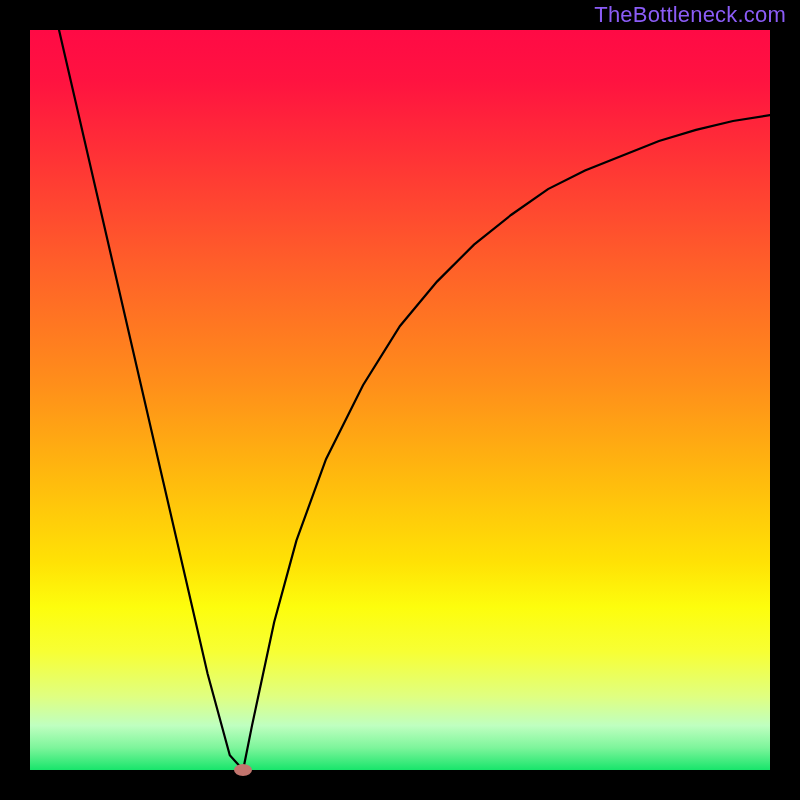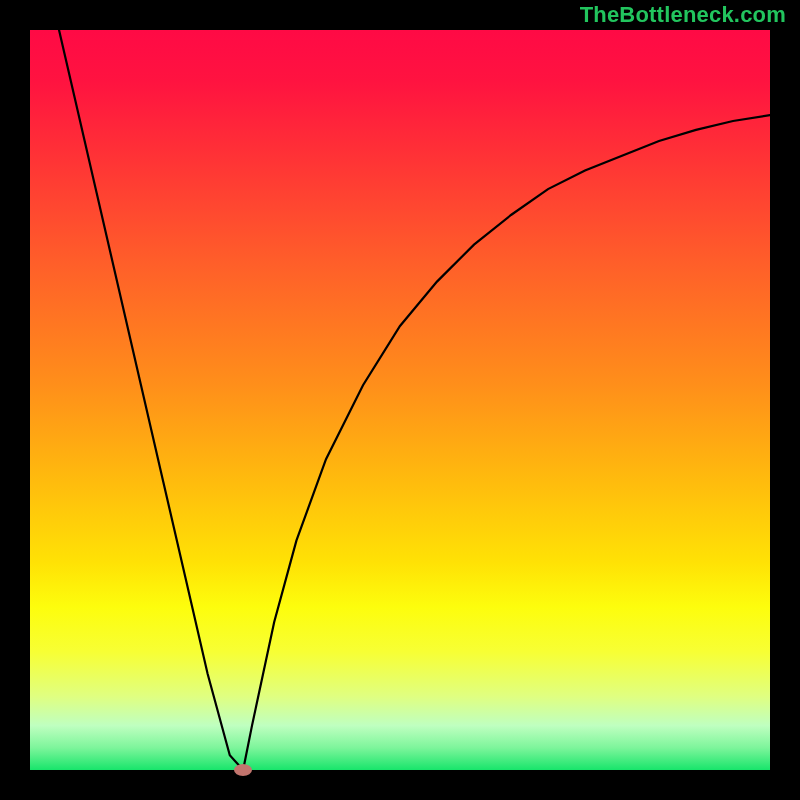--- a/index.html
+++ b/index.html
@@ -14,23 +14,23 @@
   .frame {
     position: relative;
     width: 800px;
     height: 800px;
     background: #000;
   }
   .watermark {
     position: absolute;
     top: 2px;
     right: 14px;
-    color: #22c55e;
+    color: #8b5cf6;
     font-size: 22px;
-    font-weight: 700;
+    font-weight: 400;
     letter-spacing: 0.2px;
   }
   .plot {
     position: absolute;
     left: 30px;
     top: 30px;
     width: 740px;
     height: 740px;
   }
   .gradient {

